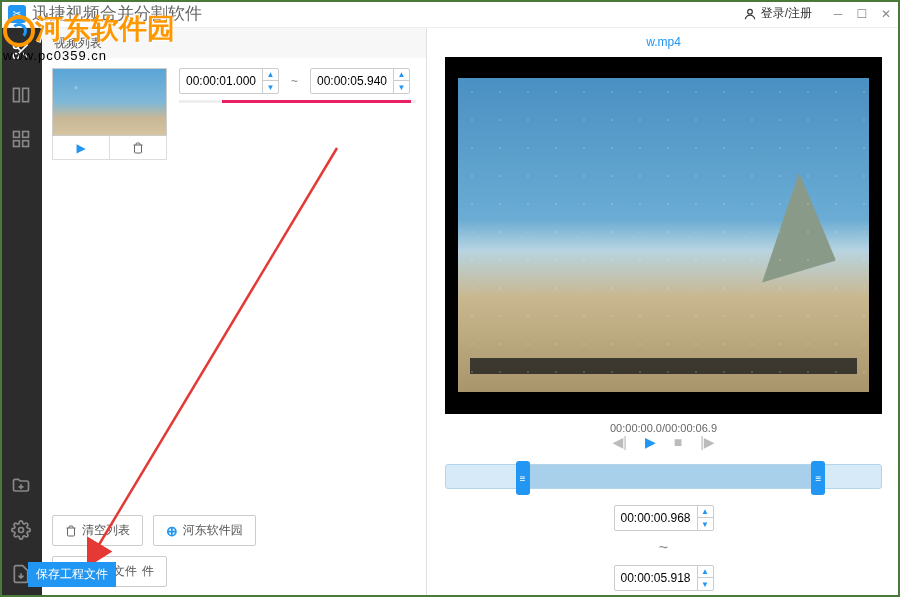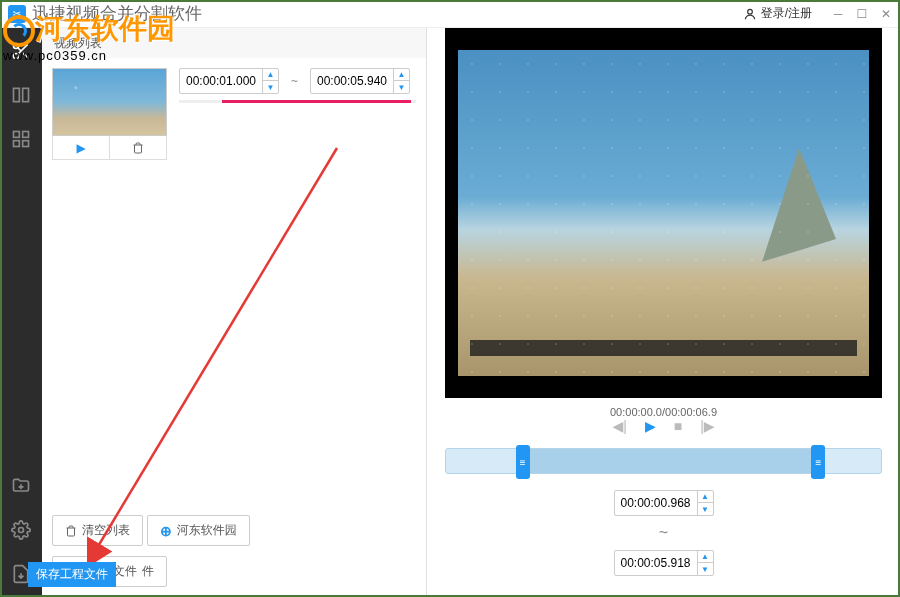--- a/index.html
+++ b/index.html
@@ -41,21 +41,21 @@
 .range-row { display: flex; align-items: center; gap: 12px; }
 .spin { display: flex; align-items: center; border: 1px solid #ccc; border-radius: 2px; height: 26px; }
 .spin input { border: none; width: 82px; text-align: center; font-size: 12px; outline: none; }
 .spin .arrows { display: flex; flex-direction: column; width: 16px; border-left: 1px solid #ccc; }
 .spin .arrows span { height: 12px; display: flex; align-items: center; justify-content: center; font-size: 8px; color: #2196f3; cursor: pointer; }
 .spin .arrows span:first-child { border-bottom: 1px solid #ccc; }
 .sep { color: #888; }
 .mini-prog { height: 3px; background: #eee; margin-top: 6px; position: relative; }
 .mini-prog::after { content: ""; position: absolute; left: 18%; right: 2%; top: 0; bottom: 0; background: #e91e63; }
 
-.footer-actions { padding: 10px; display: flex; gap: 4px; }
+.footer-actions { padding: 10px; display: flex; gap: 10px; }
 .btn { border: 1px solid #ccc; background: #fff; padding: 6px 12px; font-size: 12px; display: flex; align-items: center; gap: 5px; cursor: pointer; border-radius: 2px; color: #555; }
 .plus-icon { color: #2196f3; font-weight: bold; font-size: 14px; }
 
 .save-btn-row { padding: 0 10px 10px; }
 .save-btn-row .btn { display: inline-flex; }
 
 .right-panel { flex: 1; display: flex; flex-direction: column; }
 .preview-title { height: 30px; display: flex; align-items: center; justify-content: center; font-size: 12px; color: #2196f3; }
 .preview { margin: 0 18px; background: #000; height: 370px; display: flex; align-items: center; justify-content: center; position: relative; }
 .preview-img { width: 94%; height: 88%; background: linear-gradient(180deg, #4a90c2 0%, #6aacd4 45%, #b8d4e0 55%, #c9b78f 70%, #a8956b 100%); position: relative; }
@@ -226,20 +226,21 @@
     </div>
     <div class="save-btn-row">
       <button class="btn">
         <span>保存工程文件</span>
           <span>件</span>
       </button>
     </div>
   </div>
 
   <div class="right-panel">
+    <div class="preview-title">w.mp4</div>
     <div class="preview">
       <div class="preview-img">
         <div class="preview-taskbar"></div>
       </div>
     </div>
     <div class="playback">
       <div class="pb-time">
         <span>00:00:00.0</span>/<span>00:00:06.9</span>
       </div>
       <div class="pb-controls">

